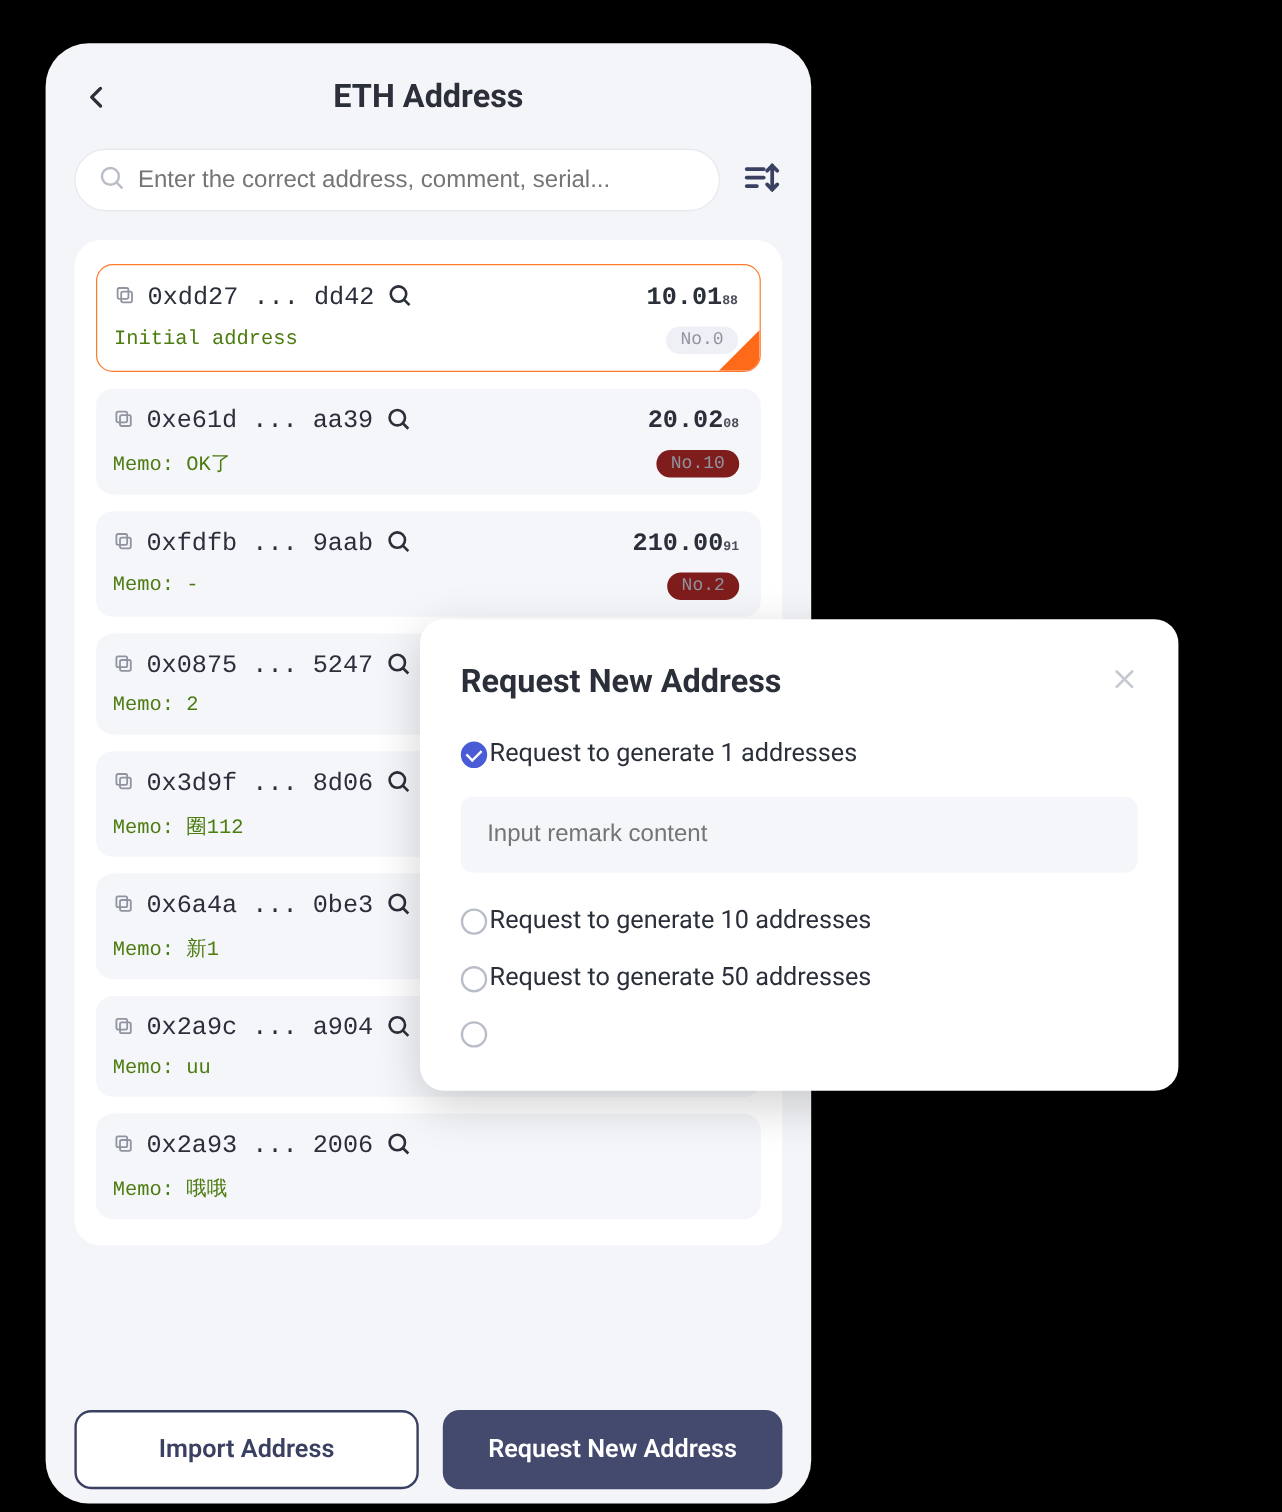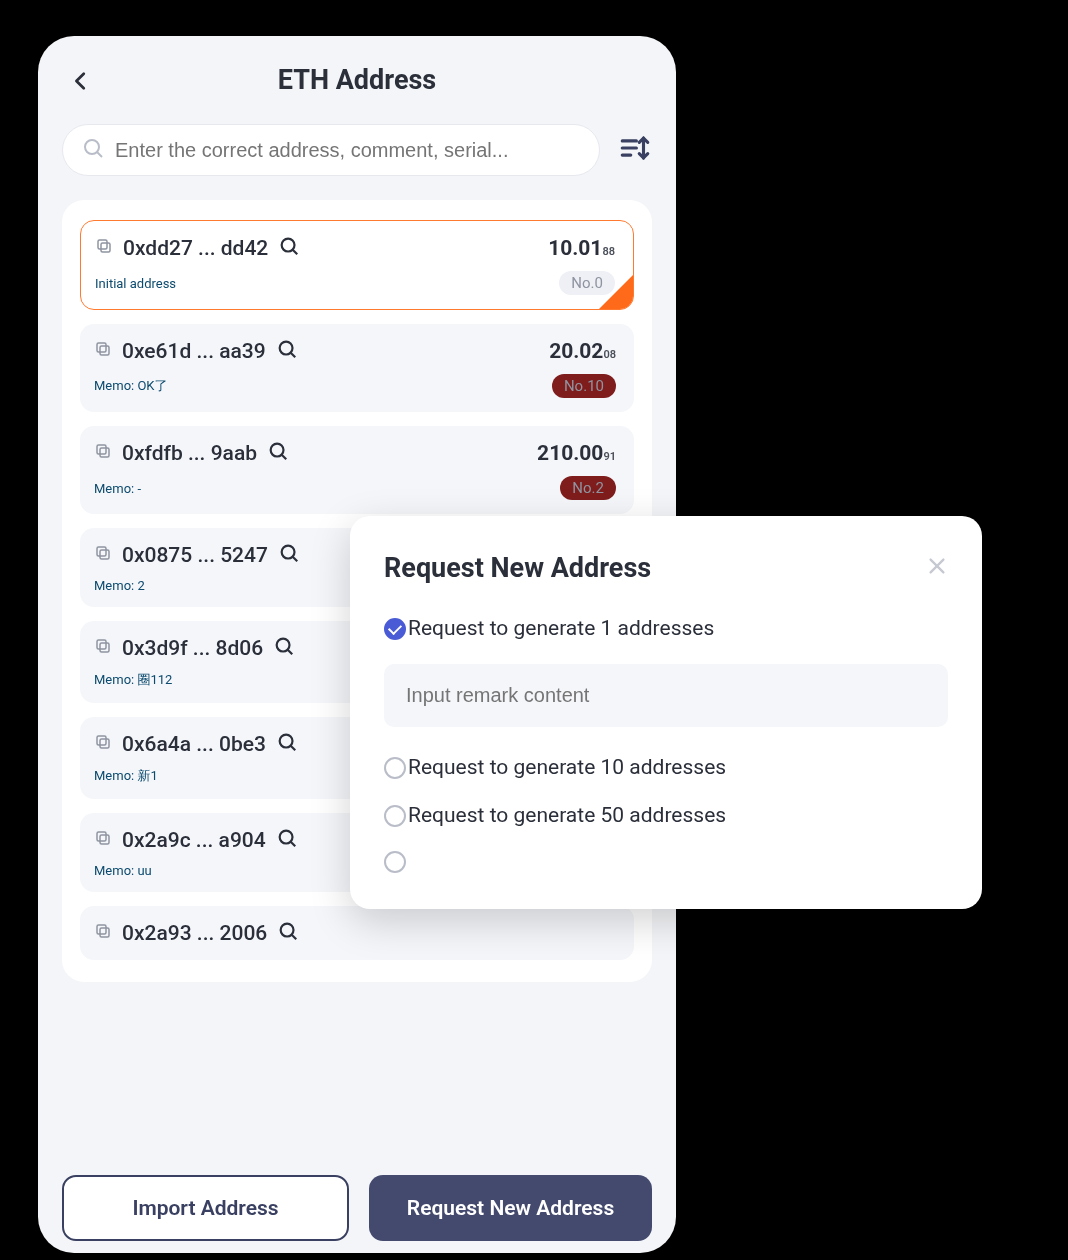--- a/index.html
+++ b/index.html
@@ -75,20 +75,21 @@
     border-radius: 22px;
     padding: 20px 18px 8px 18px;
   }
   .addr-item {
     background: #f4f6fa;
     border-radius: 14px;
     padding: 14px 18px 14px 14px;
     margin-bottom: 14px;
     position: relative;
     overflow: hidden;
+    font-family: Liberation Mono, monospace;
   }
   .addr-item.selected {
     border: 1px solid #ff7a2f;
     background: #fff;
   }
   .addr-item.selected .corner {
     position: absolute;
     right: 0;
     bottom: 0;
     width: 0;
@@ -119,22 +120,22 @@
     color: #2b2f3a;
   }
   .balance .dec { font-size: 11px; font-weight: 600; color: #4a4e59;}
   .addr-row2 {
     display: flex;
     align-items: center;
     justify-content: space-between;
     margin-top: 10px;
   }
   .memo {
-    font-size: 13px;
-    color: #0c4a6e;
+    font-size: 17px;
+    color: #4d7c0f;
   }
   .badge {
     background: #7f1d1d;
     color: #8f94a0;
     font-size: 15px;
     padding: 3px 12px;
     border-radius: 12px;
   }
   .addr-item.selected .badge { background: #eef0f5; }
 
@@ -419,20 +420,23 @@
                 <rect x="8" y="8" width="12" height="12" rx="2"></rect>
                 <rect x="4" y="4" width="12" height="12" rx="2"></rect>
               </svg></span>
             <span class="addr-text">0x2a93 ... 2006</span>
             <span class="mag-ic"><svg viewBox="0 0 24 24" fill="none" stroke="#2b2f3a" stroke-width="2.4">
                 <circle cx="11" cy="11" r="7"></circle>
                 <line x1="21" y1="21" x2="16" y2="16"></line>
               </svg></span>
           </div>
         </div>
+        <div class="addr-row2">
+          <span class="memo">Memo: 哦哦</span>
+        </div>
       </div>
     </div>
 
   <div class="bottom-bar">
     <div class="btn btn-outline">Import Address</div>
     <div class="btn btn-solid">Request New Address</div>
   </div>
 </div>
 
 <div class="modal">

